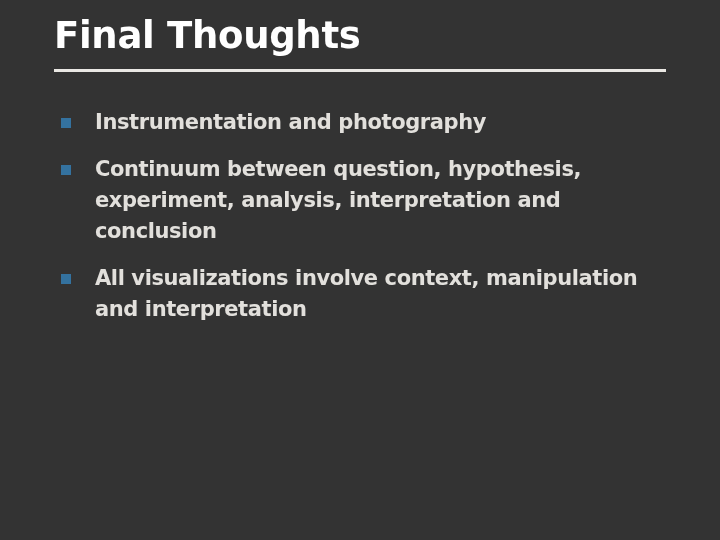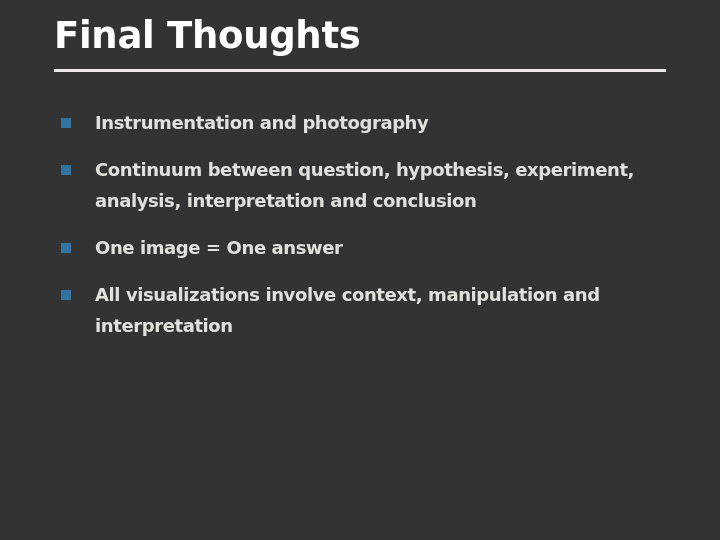--- a/index.html
+++ b/index.html
@@ -56,21 +56,21 @@
     width: 600px;
     margin: 0;
     padding: 0;
     list-style: none;
   }
   .bullet-item {
     position: relative;
     padding-left: 38px;
     margin-bottom: 16px;
     font-family: "DejaVu Sans", sans-serif;
-    font-size: 18px;
+    font-size: 21px;
     font-weight: bold;
     line-height: 31px;
     color: #E2E0DC;
     letter-spacing: -0.4px;
   }
   .bullet-item:last-child {
     margin-bottom: 16px;
   }
   .bullet-marker {
     position: absolute;
@@ -101,24 +101,20 @@
       <span class="bullet-marker"></span>
       <span class="bullet-text">Instrumentation and photography</span>
     </li>
 
     <li class="bullet-item">
       <span class="bullet-marker"></span>
       <span class="bullet-text">Continuum between question, hypothesis, experiment, analysis, interpretation and conclusion</span>
     </li>
 
 
-    <li class="bullet-item">
-      <span class="bullet-marker"></span>
-      <span class="bullet-text">One image = One answer</span>
-    </li>
 
     <li class="bullet-item">
       <span class="bullet-marker"></span>
       <span class="bullet-text">All visualizations involve context, manipulation and interpretation</span>
     </li>
 
   </ul>
 </div>
 
 </body></html>

